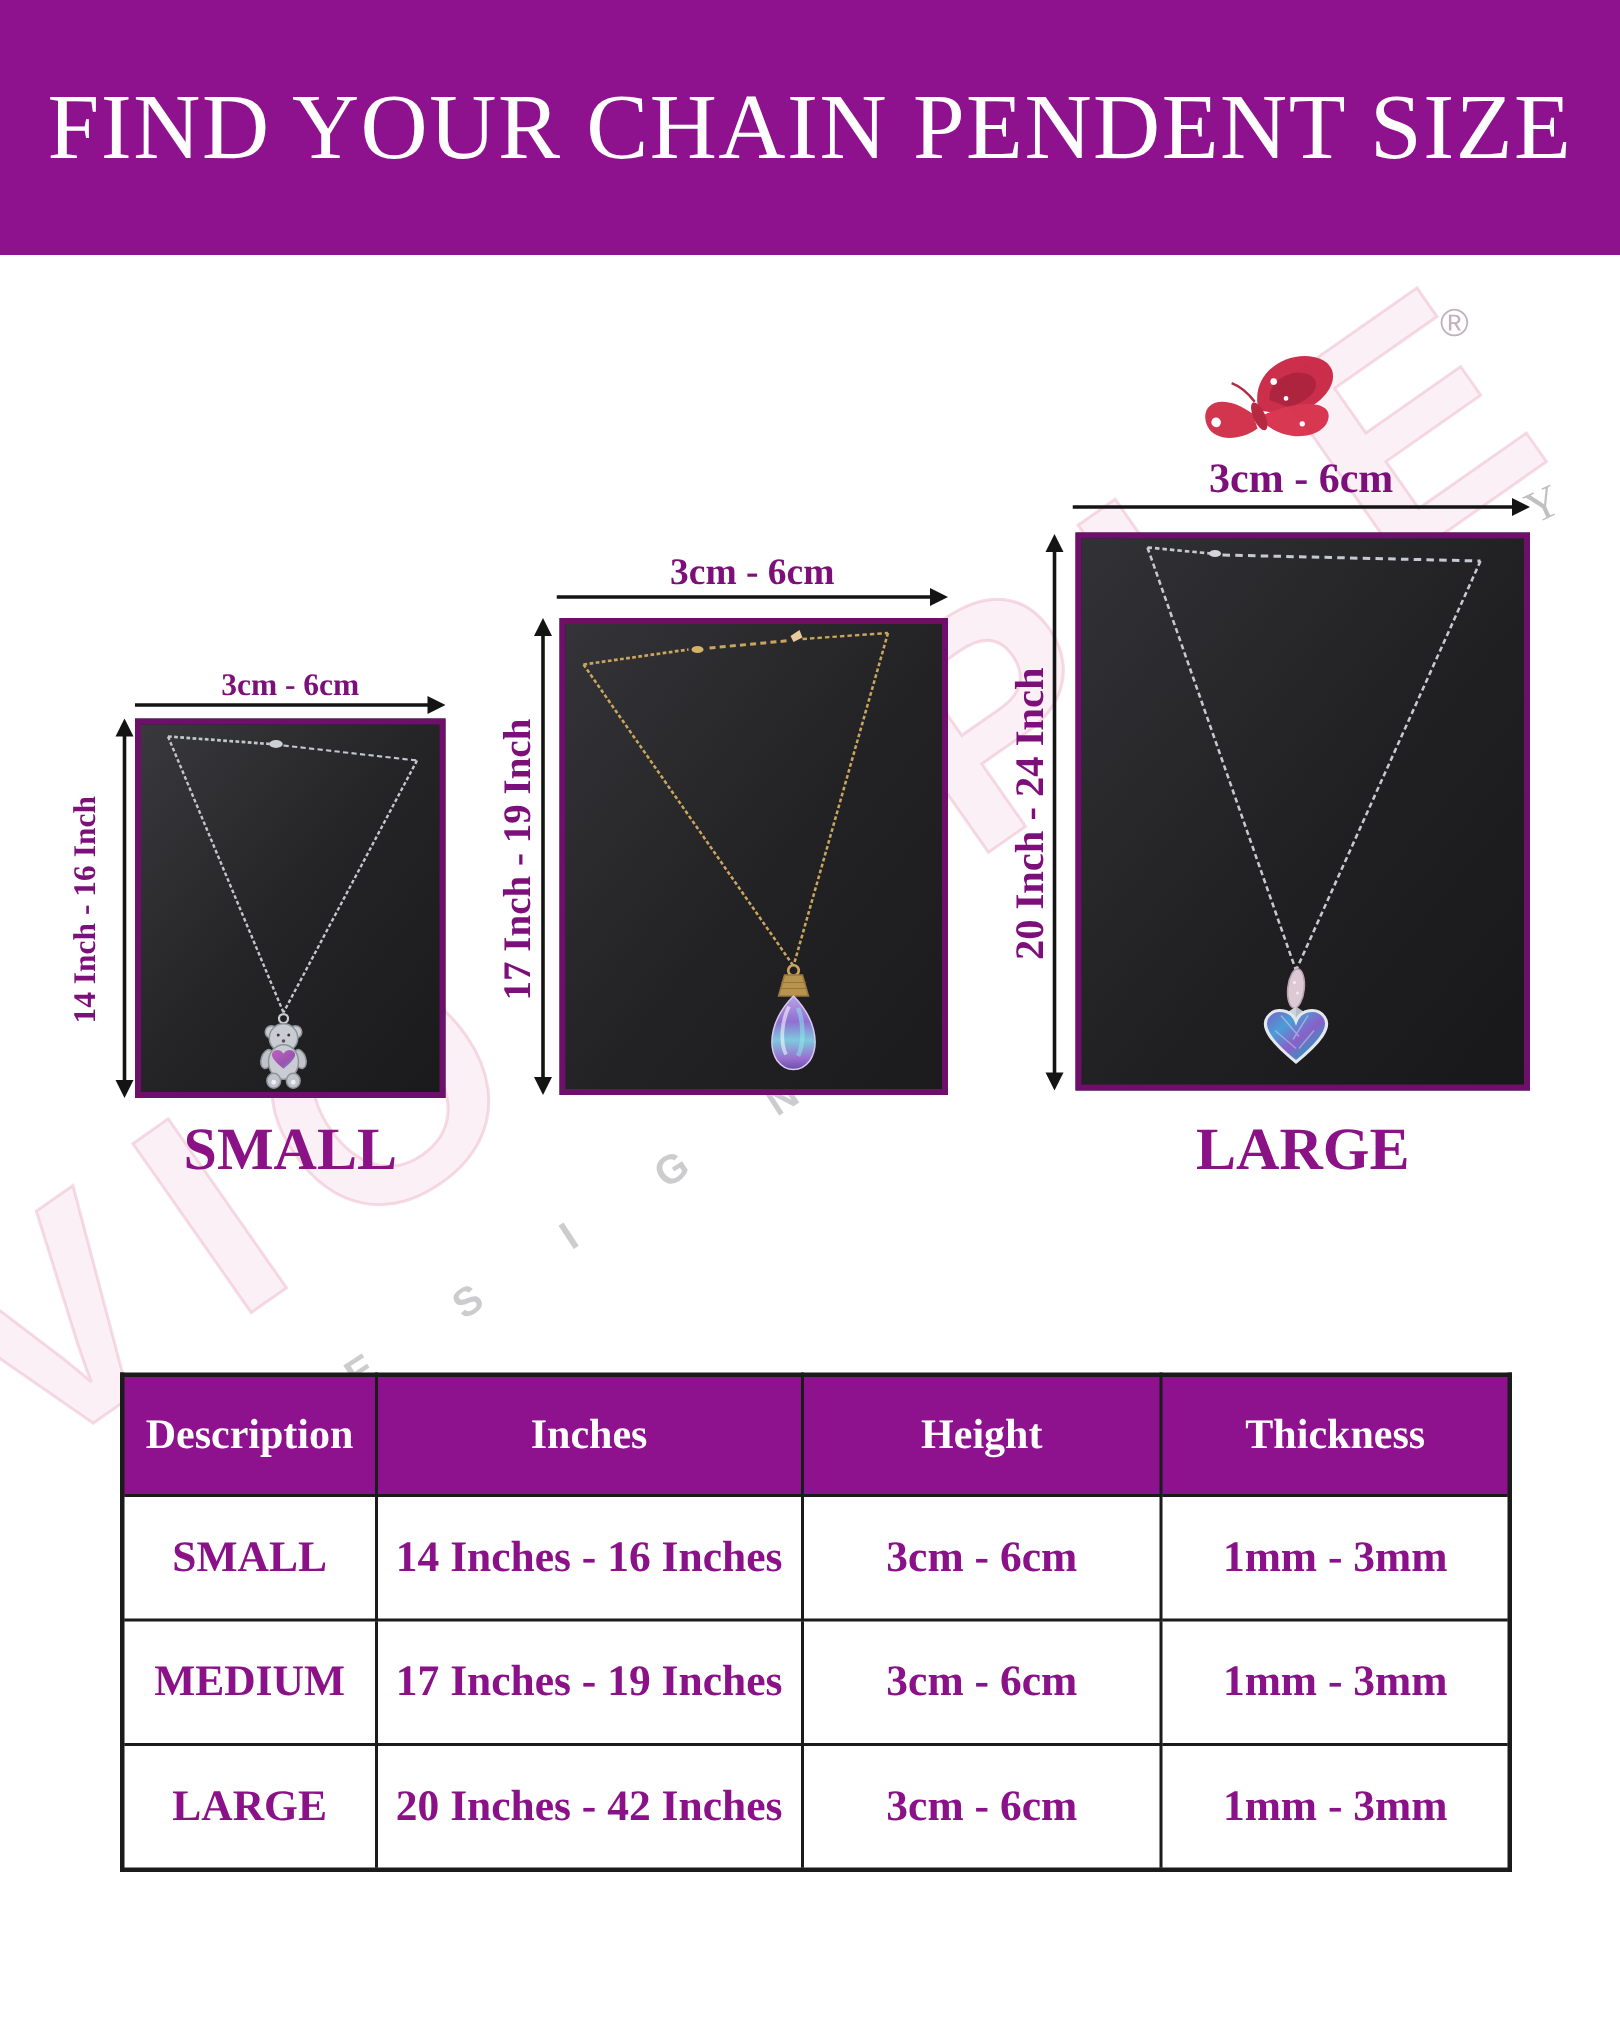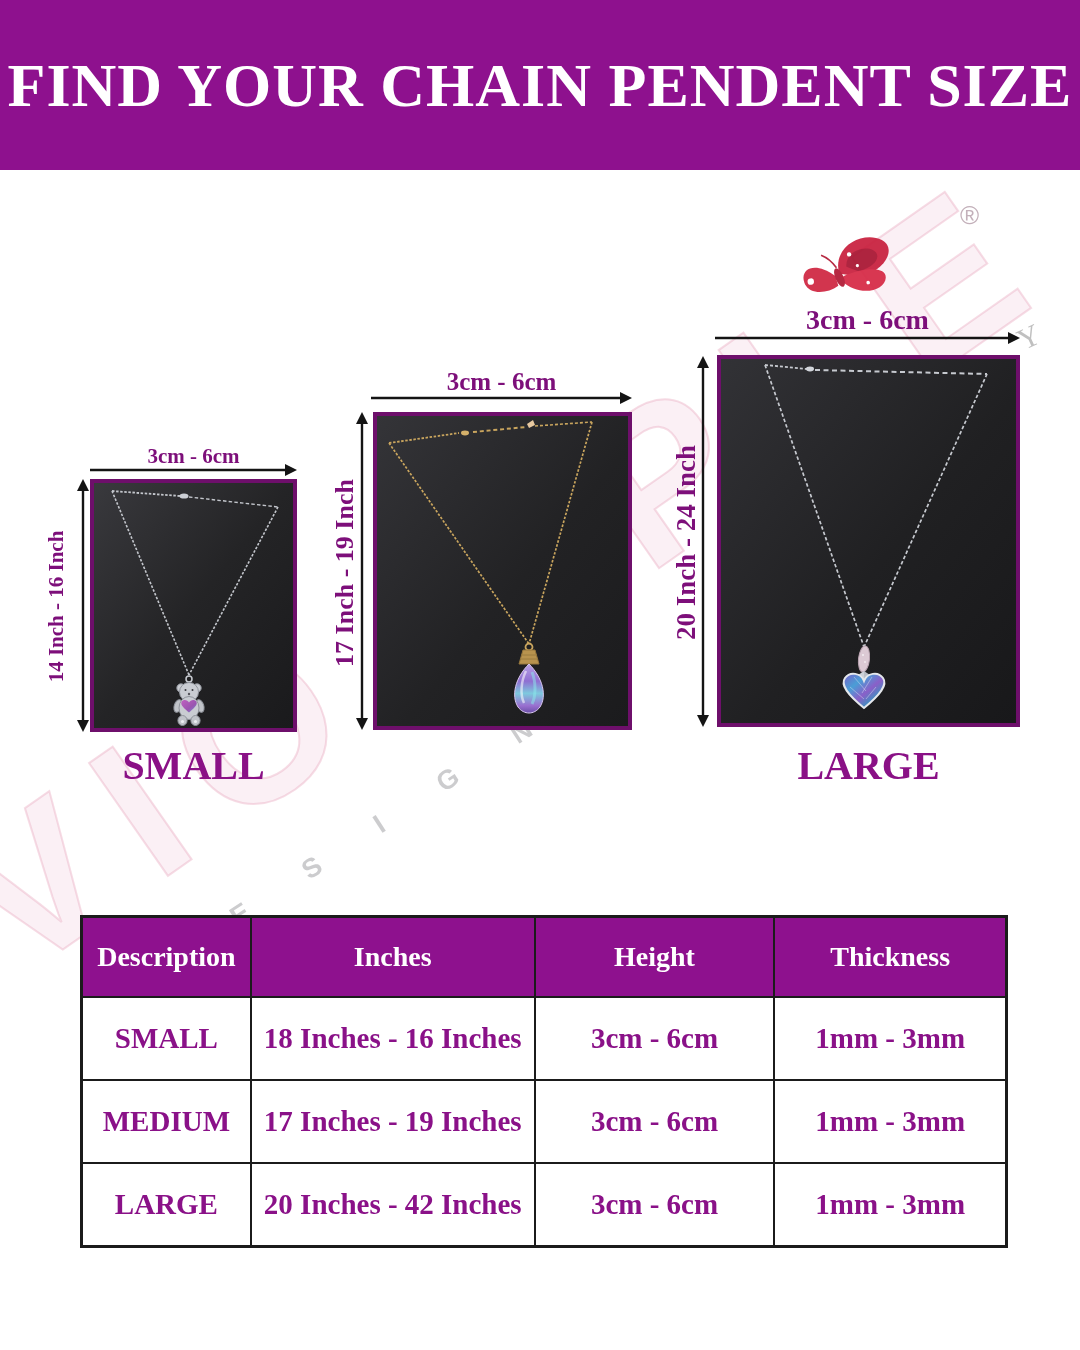--- a/index.html
+++ b/index.html
@@ -2,21 +2,21 @@
 <html><head>
 <meta charset="utf-8">
 <style>
   html,body{margin:0;padding:0;background:#ffffff;}
   #canvas{position:relative;width:1080px;height:1350px;background:#ffffff;overflow:hidden;
           font-family:"Liberation Serif",serif;}
 
   
   .banner{position:absolute;left:0;top:0;width:1080px;height:170px;background:#8e118e;
           display:flex;align-items:center;justify-content:center;}
-  .banner-title{font-weight:bold;font-size:62px;color:#ffffff;letter-spacing:1px;white-space:nowrap;}
+  .banner-title{font-weight:normal;font-size:62px;color:#ffffff;letter-spacing:1px;white-space:nowrap;}
 
   
   .wm-big{position:absolute;font-family:"Liberation Sans",sans-serif;font-weight:bold;
           color:rgba(242,206,221,0.30);-webkit-text-stroke:2px rgba(233,172,194,0.42);
           letter-spacing:34px;transform:rotate(-35deg);white-space:nowrap;z-index:0;}
   #wmTR{left:560px;top:250px;font-size:210px;}
   #wmBL{left:-60px;top:680px;font-size:200px;}
   .wm-script{position:absolute;font-family:"Liberation Sans",sans-serif;font-weight:bold;
              font-size:27px;color:rgba(128,128,133,0.40);letter-spacing:30px;
              transform:rotate(-33deg);z-index:0;white-space:nowrap;}
@@ -262,21 +262,21 @@
         <tr>
           <th>Description</th>
           <th>Inches</th>
           <th>Height</th>
           <th>Thickness</th>
         </tr>
       </thead>
       <tbody>
         <tr>
           <td>SMALL</td>
-          <td>18 Inches - 16 Inches</td>
+          <td>14 Inches - 16 Inches</td>
           <td>3cm - 6cm</td>
           <td>1mm - 3mm</td>
         </tr>
         <tr>
           <td>MEDIUM</td>
           <td>17 Inches - 19 Inches</td>
           <td>3cm - 6cm</td>
           <td>1mm - 3mm</td>
         </tr>
         <tr>

